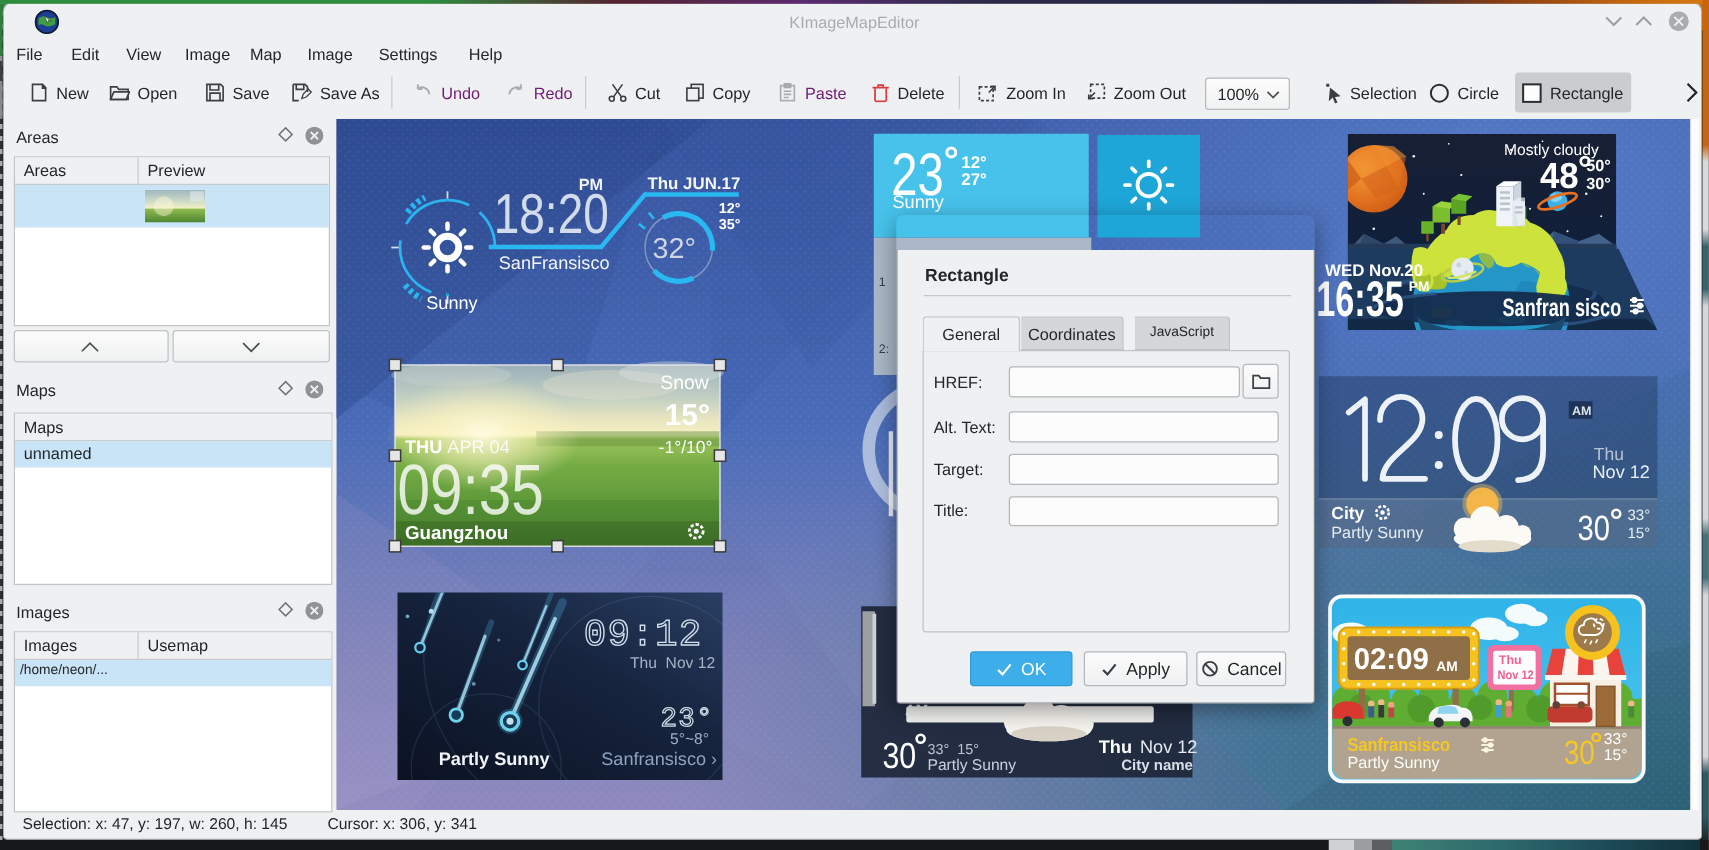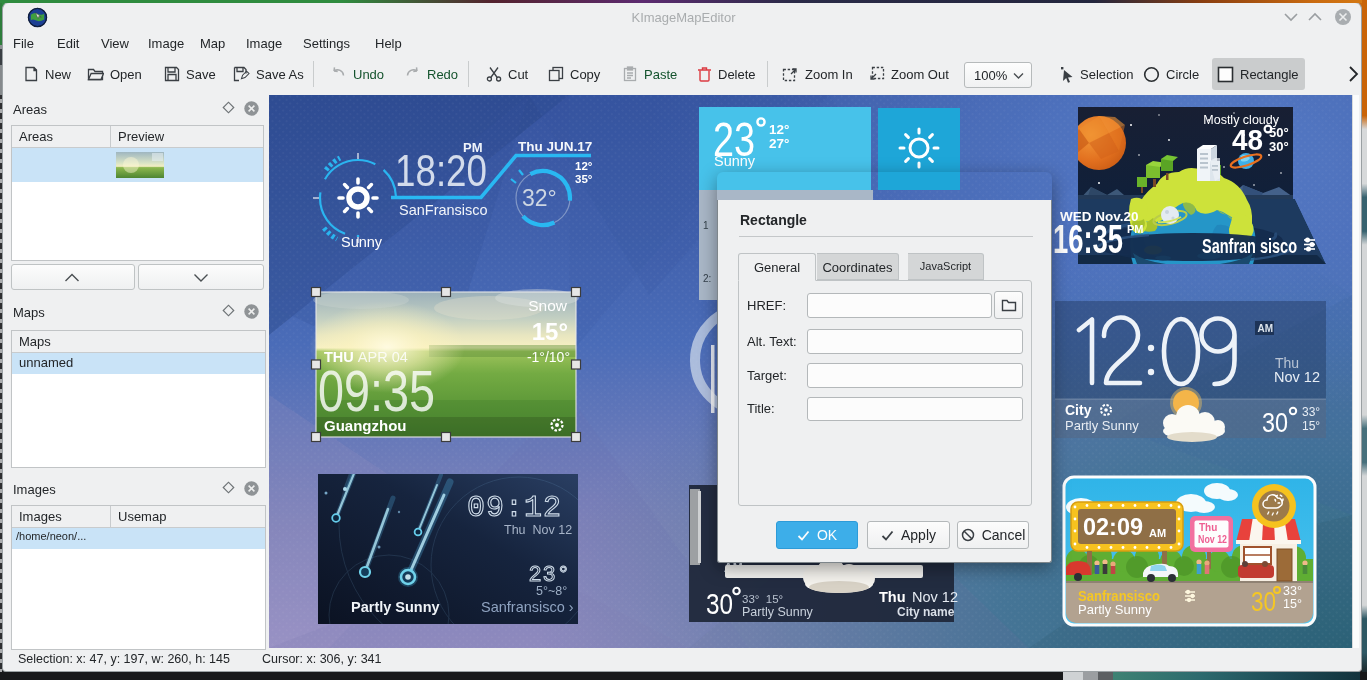--- a/index.html
+++ b/index.html
@@ -31,21 +31,21 @@
   #winbtns { position:absolute; right:13px; top:7px; width:72px; height:16px; }
 
   
   #menubar { position:absolute; left:-3px; top:27px; width:1367px; height:27px; font-size:13px; color:#232629; }
   #menubar span { position:absolute; top:6px; }
 
   
   #toolbar { position:absolute; left:-3px; top:54px; width:1367px; height:36px; }
   .tbi { position:absolute; top:0; height:34px; display:flex; align-items:center; gap:6px;
          font-size:13px; color:#232629; white-space:nowrap; }
-  .tbi.dis { color:#14532d; }
+  .tbi.dis { color:#701a75; }
   .tbsep { position:absolute; top:4px; width:1px; height:26px; background:#c9cccd; }
   #combo { position:absolute; left:964px; top:5px; width:68px; height:26px; border:1px solid #b6babb;
            border-radius:3px; background:linear-gradient(180deg,#fdfdfd,#f0f1f2); font-size:13px; color:#232629; }
   #combo span { position:absolute; left:9px; top:5px; }
   #rectbtn { position:absolute; left:1212px; top:1px; width:93px; height:32px; background:#cacccd; border-radius:3px; }
 
   
   .panel { position:absolute; left:1px; width:263px; }
   .phead { position:relative; height:26px; font-size:13px; color:#232629; }
   .phead .t { position:absolute; left:9px; top:6px; }

